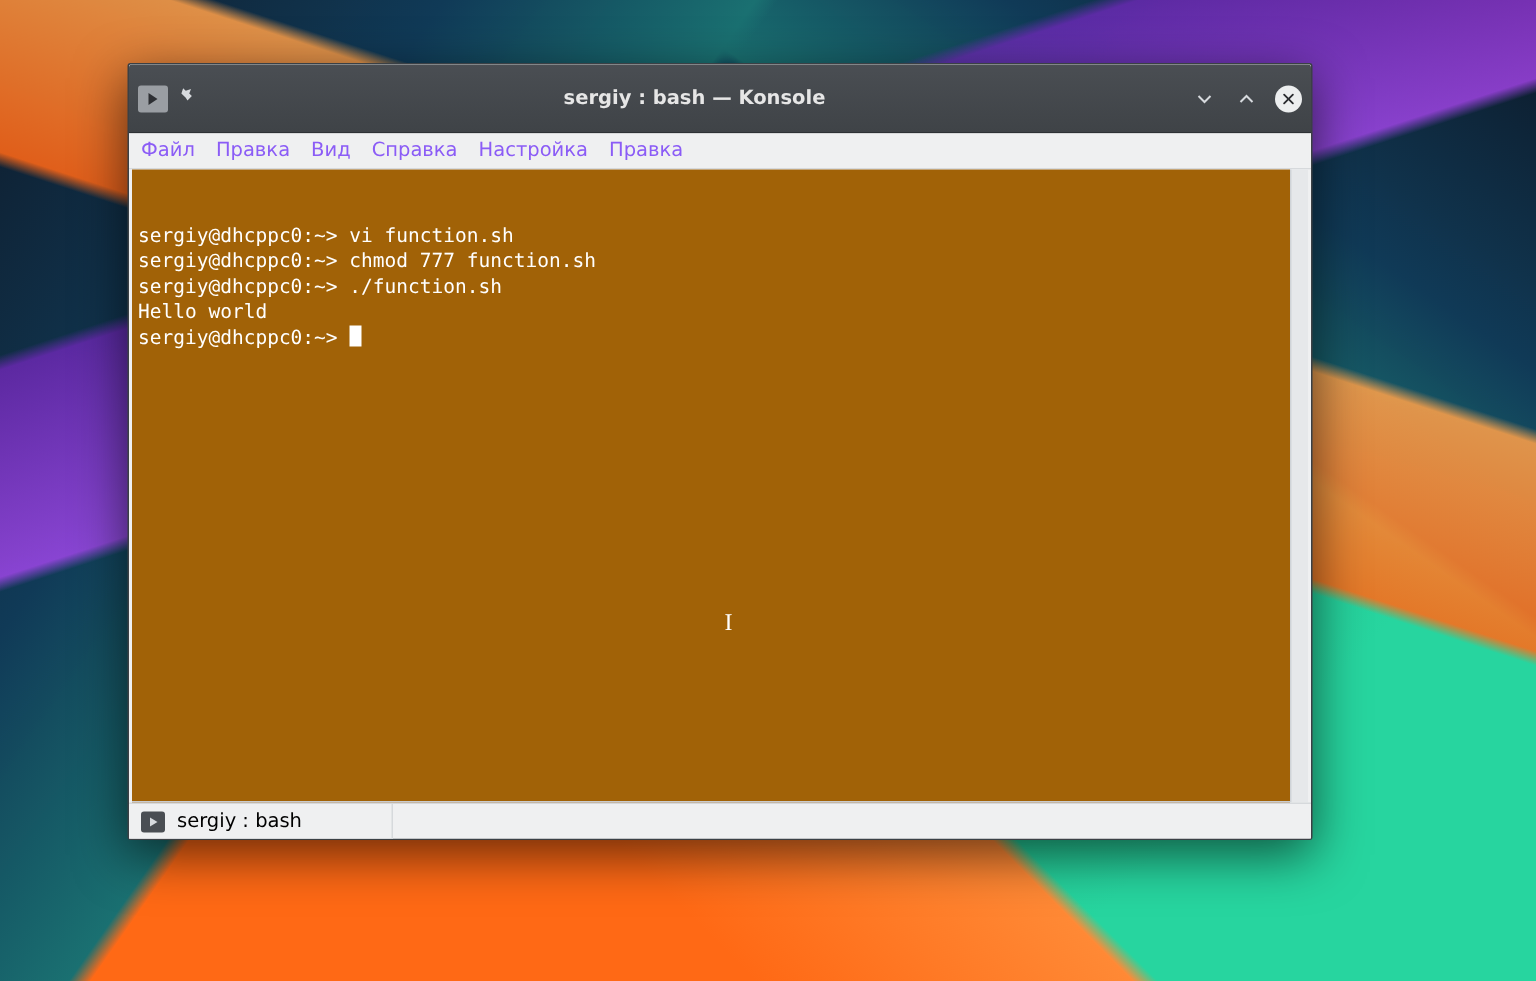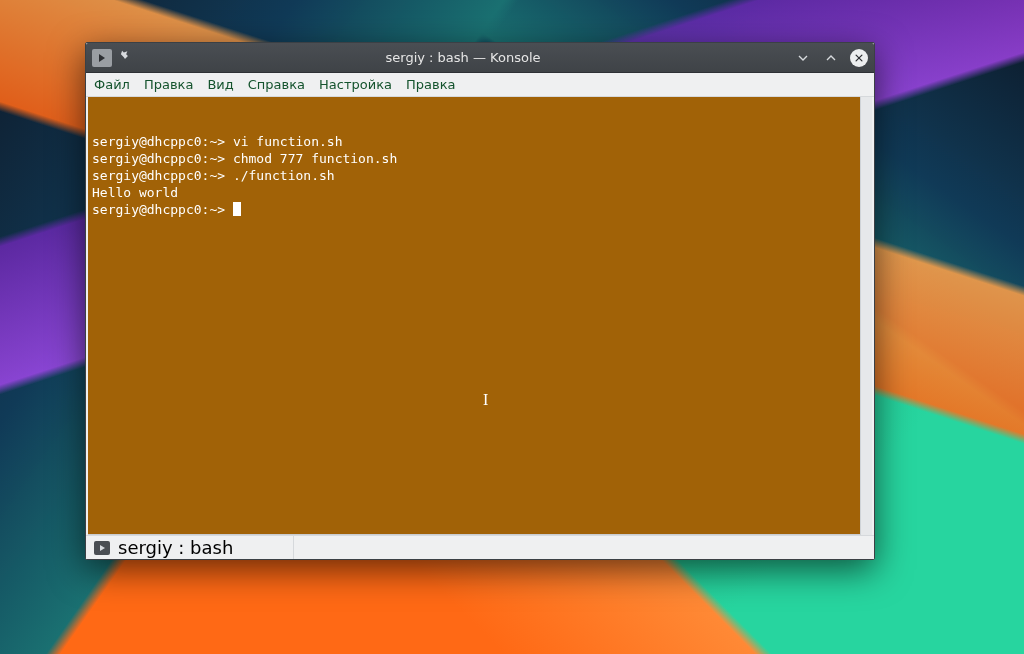--- a/index.html
+++ b/index.html
@@ -39,29 +39,30 @@
     width: 790px; height: 518px;
     background: #eff0f1;
     border: 1px solid #3b4045;
     box-shadow: 0 10px 35px rgba(0,0,0,.6);
     display: flex; flex-direction: column;
     border-radius: 2px;
   }
 
   
   .titlebar {
-    height: 30px;
+    height: 46px;
     background: linear-gradient(#4a4e53, #3f4347);
     color: #e6e6e6;
     display: flex; align-items: center;
     padding: 0 6px;
     font-size: 13px;
     border-bottom: 1px solid #2e3135;
     border-top-left-radius: 2px; border-top-right-radius: 2px;
     user-select: none;
+    font-weight: bold;
   }
   .titlebar .left { display:flex; align-items:center; gap:6px; }
   .titlebar .center { flex:1; text-align:center; }
   .titlebar .right { display:flex; align-items:center; gap:10px; }
   .title-icon-box {
     width: 20px; height: 18px;
     background: #9a9ea3;
     border-radius: 2px;
     display:flex; align-items:center; justify-content:center;
     color:#2d2f33;
@@ -81,21 +82,21 @@
   }
   .close-btn svg { width:10px; height:10px; }
 
   
   .menubar {
     height: 24px;
     background: #eff0f1;
     display:flex; align-items:center;
     padding: 0 8px;
     font-size: 13px;
-    color:#14532d;
+    color:#8b5cf6;
     gap: 14px;
     border-bottom: 1px solid #d6d9dc;
   }
   .menubar .menu-item { cursor:pointer; }
 
   
   .terminal-area {
     flex:1; display:flex; background:#eff0f1; padding: 0 2px 0 2px;
   }
   .terminal {
@@ -125,21 +126,21 @@
     color:#fff; font-family:serif; font-size:16px;
     pointer-events:none;
   }
 
   
   .tabbar {
     height: 24px;
     background:#eff0f1;
     display:flex; align-items:stretch;
     border-top:1px solid #d6d9dc;
-    font-size: 18px;
+    font-size: 13px;
   }
   .tab {
     display:flex; align-items:center; gap:8px;
     padding:0 60px 0 8px;
     border-right:1px solid #d6d9dc;
     background:#eff0f1;
   }
   .tab .tab-icon-box{
     width:16px; height:14px; background:#4a4e53; border-radius:2px;
     display:flex; align-items:center; justify-content:center;

